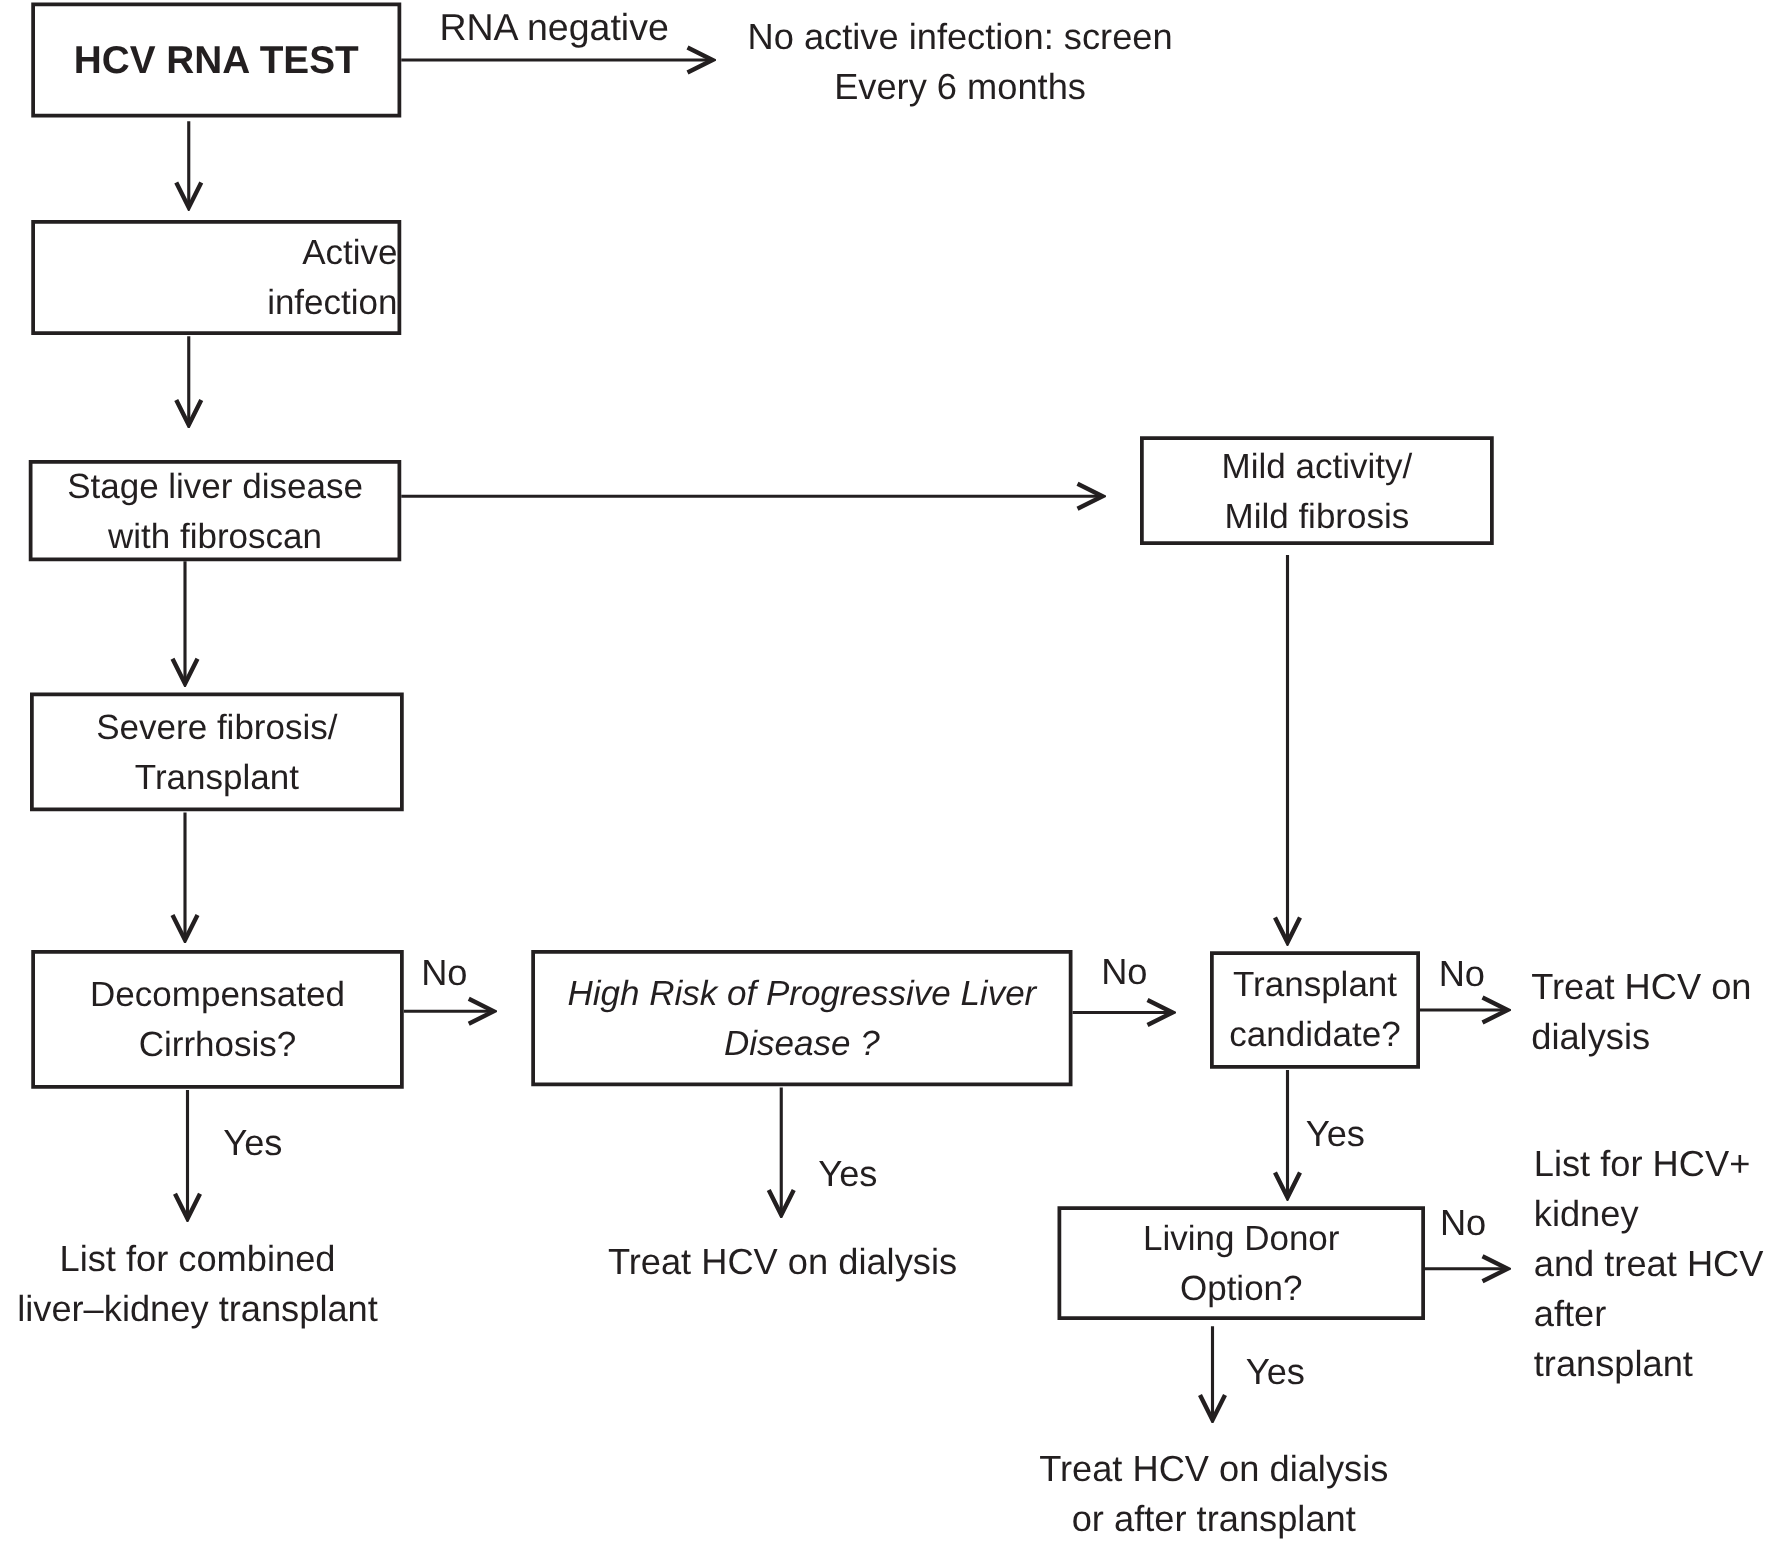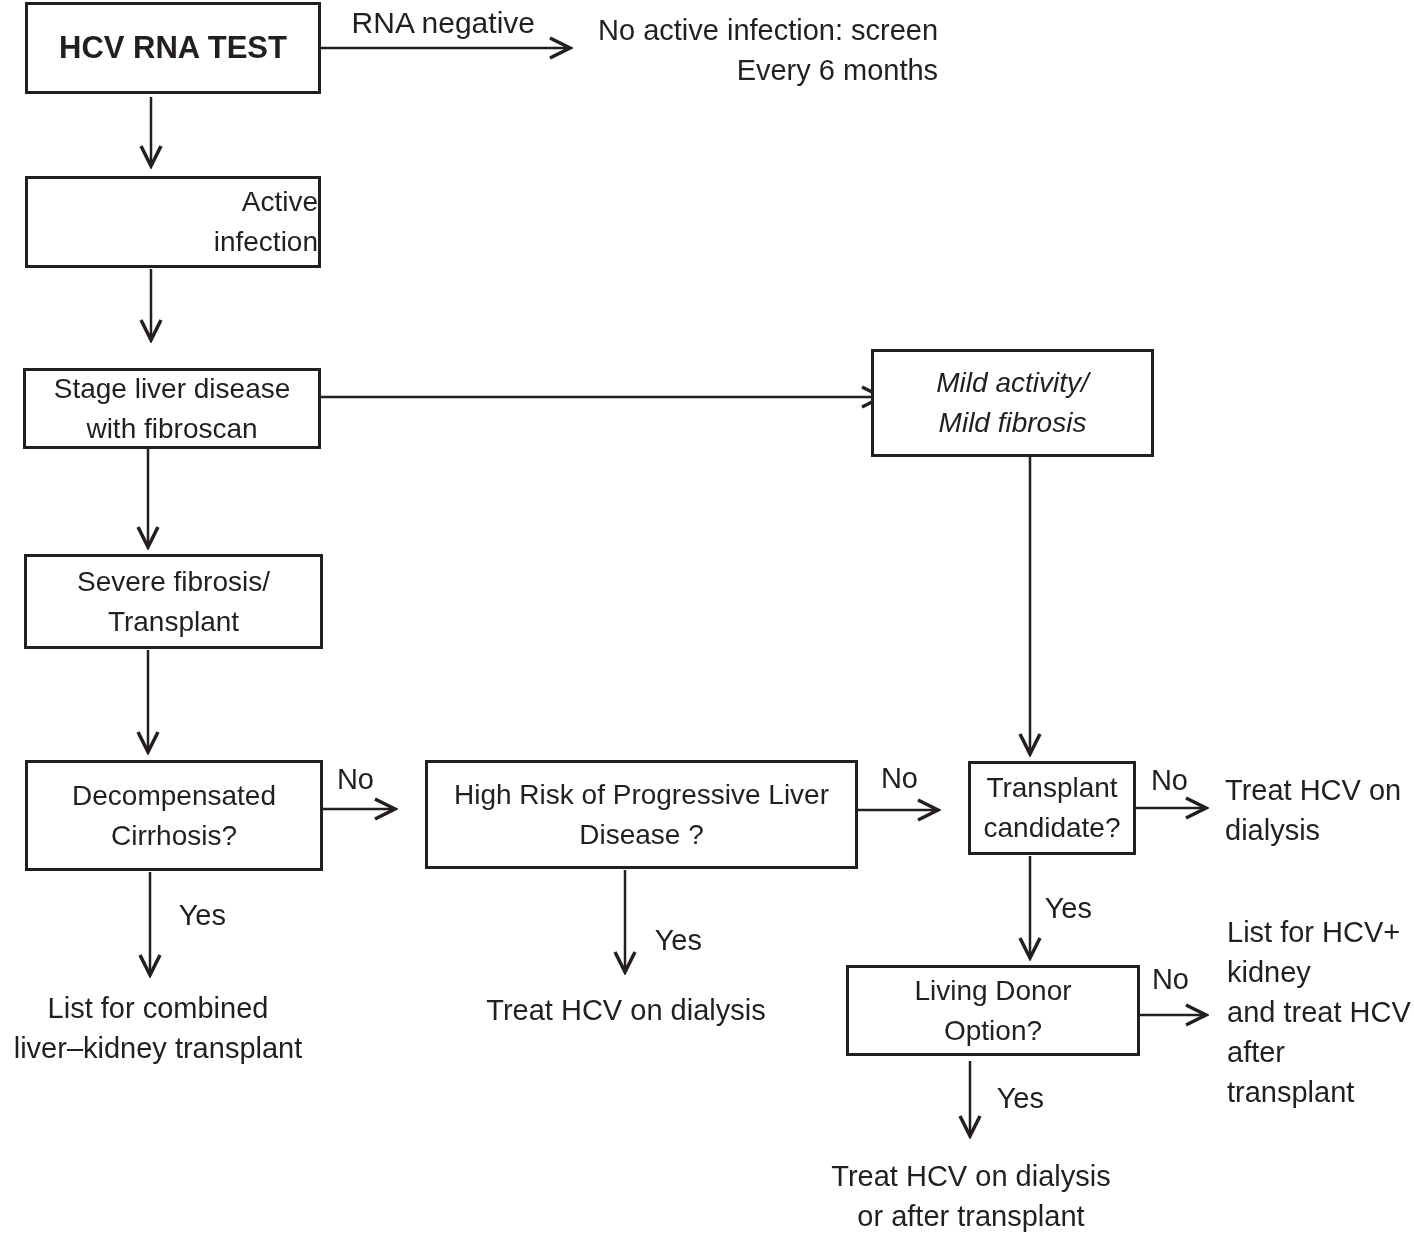--- a/index.html
+++ b/index.html
@@ -6,39 +6,39 @@
   body{width:1414px;height:1234px;position:relative;font-family:"Liberation Sans",sans-serif;color:#231f20;}
   #canvas{position:absolute;left:0;top:0;width:1414px;height:1234px;background:#ffffff;overflow:hidden;}
   svg.wires{position:absolute;left:0;top:0;width:1414px;height:1234px;pointer-events:none;}
   .box{position:absolute;box-sizing:border-box;border:3px solid #231f20;background:#ffffff;
        display:flex;flex-direction:column;justify-content:center;align-items:center;
        text-align:center;font-size:28px;line-height:40px;color:#231f20;margin-left:23px;}
   .box .bl{white-space:nowrap;}
   #b1{left:2px;top:2px;width:296px;height:92px;font-weight:bold;font-size:31px;}
   #b2{left:2px;top:176px;width:296px;height:92px;align-items:flex-end;}
   #b3{left:0px;top:368px;width:298px;height:81px;}
-  #b4{left:848px;top:349px;width:283px;height:108px;font-style:italic;}
+  #b4{left:889px;top:349px;width:283px;height:87px;}
   #b5{left:1px;top:554px;width:299px;height:95px;}
   #b6{left:2px;top:760px;width:298px;height:111px;}
-  #b7{left:402px;top:760px;width:433px;height:109px;}
+  #b7{left:402px;top:760px;width:433px;height:109px;font-style:italic;}
   #b8{left:945px;top:761px;width:168px;height:94px;}
   #b9{left:823px;top:965px;width:294px;height:91px;}
   .lbl{position:absolute;font-size:29px;line-height:36px;text-align:right;white-space:nowrap;}
   #lbl-rna{left:330px;top:5px;width:205px;font-size:30px;}
   #lbl-no1{left:310px;top:761px;width:64px;}
   #lbl-yes1{left:162px;top:897px;width:64px;}
   #lbl-no2{left:854px;top:760px;width:64px;}
   #lbl-yes2{left:638px;top:922px;width:64px;}
   #lbl-no3{left:1124px;top:762px;width:64px;}
   #lbl-yes3{left:1028px;top:890px;width:64px;}
   #lbl-no4{left:1125px;top:961px;width:64px;}
   #lbl-yes4{left:980px;top:1080px;width:64px;}
   .txt{position:absolute;font-size:29px;line-height:40px;color:#231f20;}
   .txt .tl{white-space:nowrap;}
-  #t1{left:598px;top:10px;text-align:right;}
+  #t1{left:598px;top:10px;text-align:center;}
   #t2{left:-3px;top:988px;width:322px;text-align:center;}
   #t3{left:470px;top:990px;width:312px;text-align:center;}
   #t4{left:1225px;top:770px;text-align:left;}
   #t5{left:1227px;top:912px;text-align:left;}
   #t6{left:812px;top:1156px;width:318px;text-align:center;}
 </style>
 </head>
 <body>
 
 <div id="canvas">

